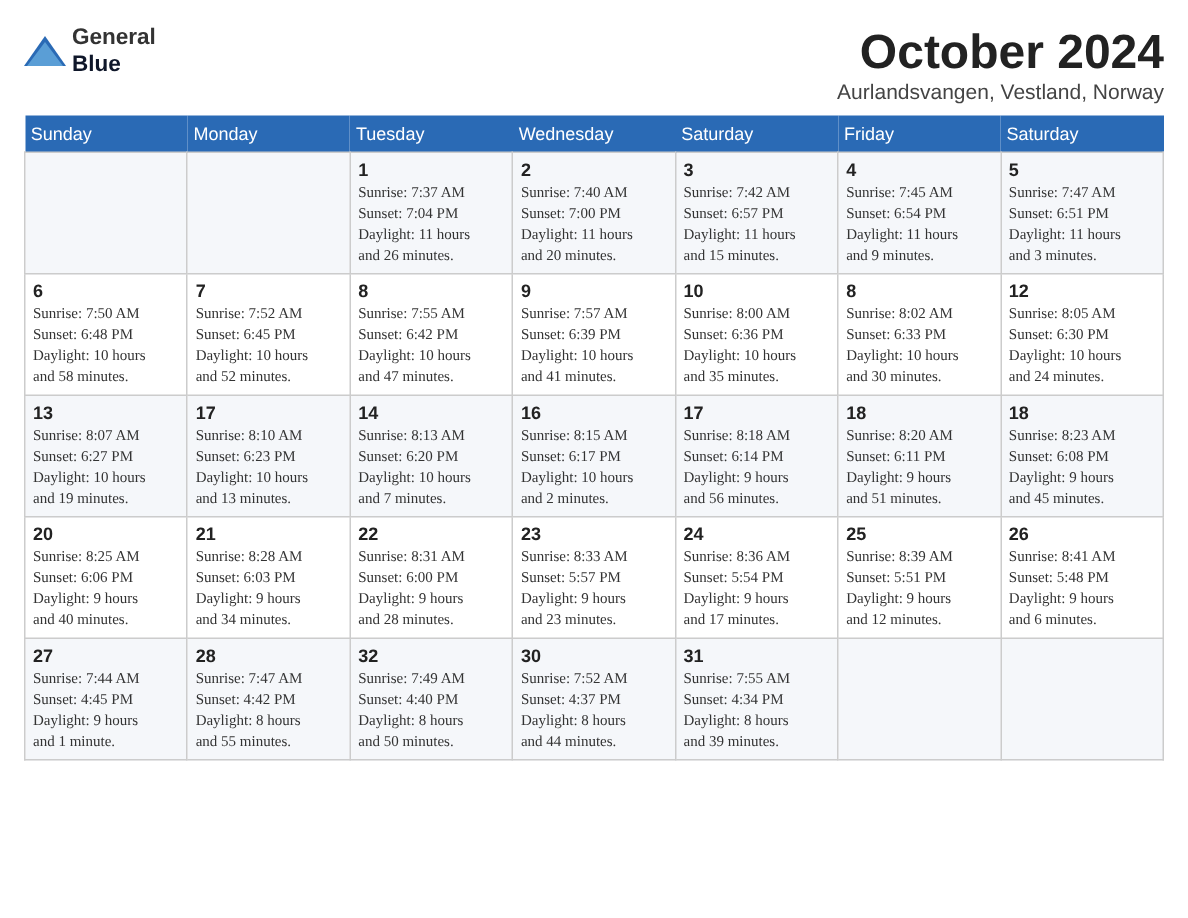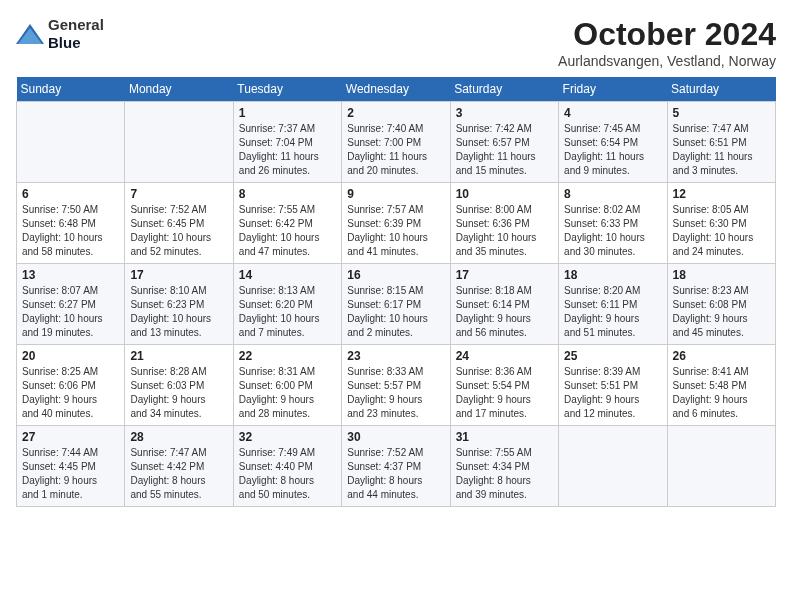--- a/index.html
+++ b/index.html
@@ -58,20 +58,21 @@
       font-size: 12px;
       font-weight: bold;
       color: #222;
       display: block;
       margin-bottom: 2px;
     }
     .day-detail {
       font-size: 10px;
       color: #333;
       line-height: 1.4;
+      font-family: Liberation Serif, serif;
     }
     tbody tr:nth-child(odd) td { background: #f5f7fa; }
     tbody tr:nth-child(even) td { background: #fff; }
     .empty { background: #f5f7fa !important; }
   </style>
 </head>
 <body>
 
 <div class="header-area">
   <div class="logo">

